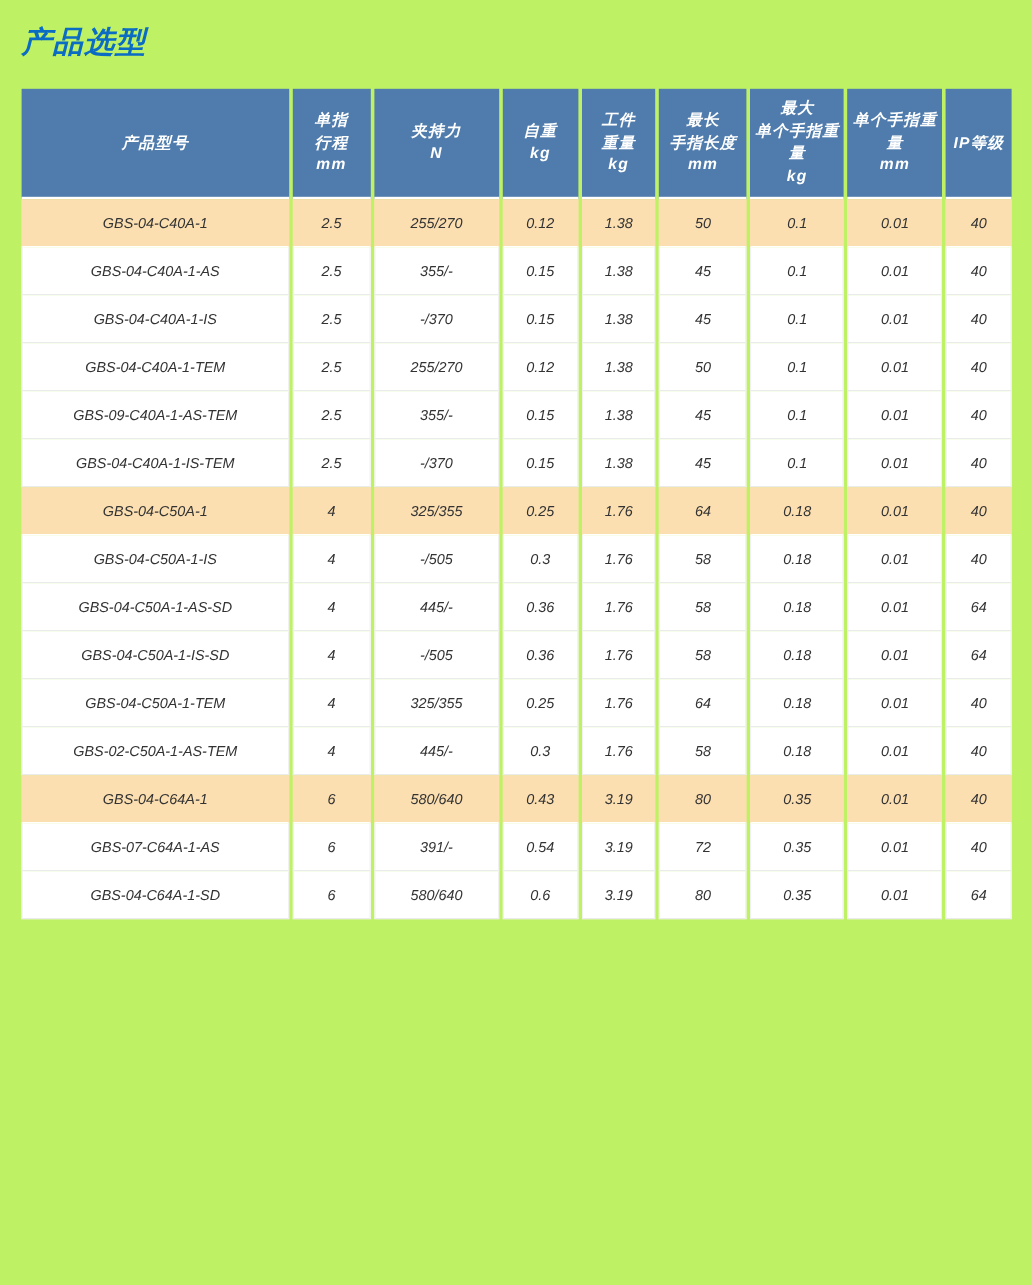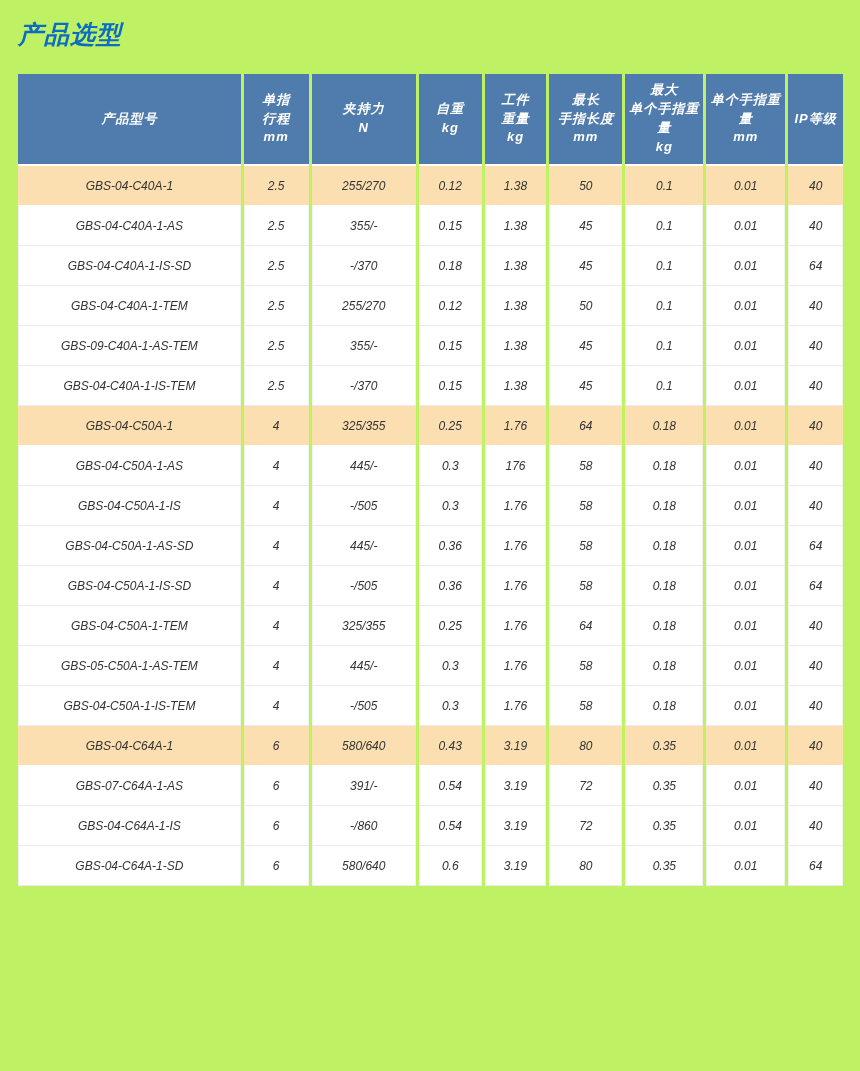--- a/index.html
+++ b/index.html
@@ -122,29 +122,29 @@
           <td>2.5</td>
           <td>355/-</td>
           <td>0.15</td>
           <td>1.38</td>
           <td>45</td>
           <td>0.1</td>
           <td>0.01</td>
           <td>40</td>
         </tr>
         <tr>
-          <td>GBS-04-C40A-1-IS-SD</td>
+          <td>GBS-04-C40A-1-IS</td>
           <td>2.5</td>
           <td>-/370</td>
-          <td>0.18</td>
-          <td>1.38</td>
-          <td>45</td>
-          <td>0.1</td>
-          <td>0.01</td>
-          <td>64</td>
+          <td>0.15</td>
+          <td>1.38</td>
+          <td>45</td>
+          <td>0.1</td>
+          <td>0.01</td>
+          <td>40</td>
         </tr>
         <tr>
           <td>GBS-04-C40A-1-TEM</td>
           <td>2.5</td>
           <td>255/270</td>
           <td>0.12</td>
           <td>1.38</td>
           <td>50</td>
           <td>0.1</td>
           <td>0.01</td>
@@ -177,31 +177,20 @@
           <td>4</td>
           <td>325/355</td>
           <td>0.25</td>
           <td>1.76</td>
           <td>64</td>
           <td>0.18</td>
           <td>0.01</td>
           <td>40</td>
         </tr>
         <tr>
-          <td>GBS-04-C50A-1-AS</td>
-          <td>4</td>
-          <td>445/-</td>
-          <td>0.3</td>
-          <td>176</td>
-          <td>58</td>
-          <td>0.18</td>
-          <td>0.01</td>
-          <td>40</td>
-        </tr>
-        <tr>
           <td>GBS-04-C50A-1-IS</td>
           <td>4</td>
           <td>-/505</td>
           <td>0.3</td>
           <td>1.76</td>
           <td>58</td>
           <td>0.18</td>
           <td>0.01</td>
           <td>40</td>
         </tr>
@@ -232,34 +221,23 @@
           <td>4</td>
           <td>325/355</td>
           <td>0.25</td>
           <td>1.76</td>
           <td>64</td>
           <td>0.18</td>
           <td>0.01</td>
           <td>40</td>
         </tr>
         <tr>
-          <td>GBS-05-C50A-1-AS-TEM</td>
+          <td>GBS-02-C50A-1-AS-TEM</td>
           <td>4</td>
           <td>445/-</td>
-          <td>0.3</td>
-          <td>1.76</td>
-          <td>58</td>
-          <td>0.18</td>
-          <td>0.01</td>
-          <td>40</td>
-        </tr>
-        <tr>
-          <td>GBS-04-C50A-1-IS-TEM</td>
-          <td>4</td>
-          <td>-/505</td>
           <td>0.3</td>
           <td>1.76</td>
           <td>58</td>
           <td>0.18</td>
           <td>0.01</td>
           <td>40</td>
         </tr>
         <tr class="highlight">
           <td>GBS-04-C64A-1</td>
           <td>6</td>
@@ -276,31 +254,20 @@
           <td>6</td>
           <td>391/-</td>
           <td>0.54</td>
           <td>3.19</td>
           <td>72</td>
           <td>0.35</td>
           <td>0.01</td>
           <td>40</td>
         </tr>
         <tr>
-          <td>GBS-04-C64A-1-IS</td>
-          <td>6</td>
-          <td>-/860</td>
-          <td>0.54</td>
-          <td>3.19</td>
-          <td>72</td>
-          <td>0.35</td>
-          <td>0.01</td>
-          <td>40</td>
-        </tr>
-        <tr>
           <td>GBS-04-C64A-1-SD</td>
           <td>6</td>
           <td>580/640</td>
           <td>0.6</td>
           <td>3.19</td>
           <td>80</td>
           <td>0.35</td>
           <td>0.01</td>
           <td>64</td>
         </tr>

